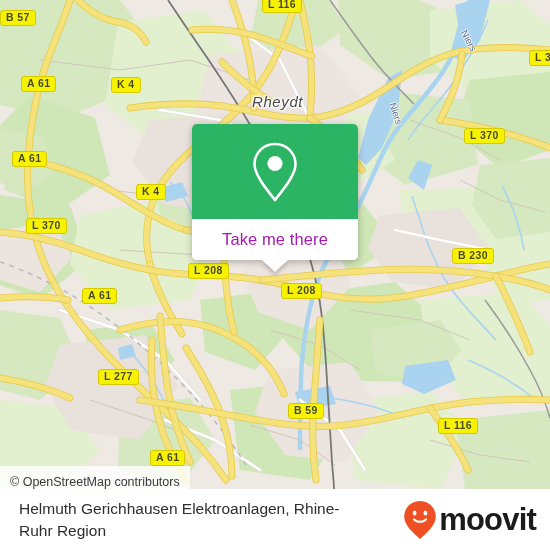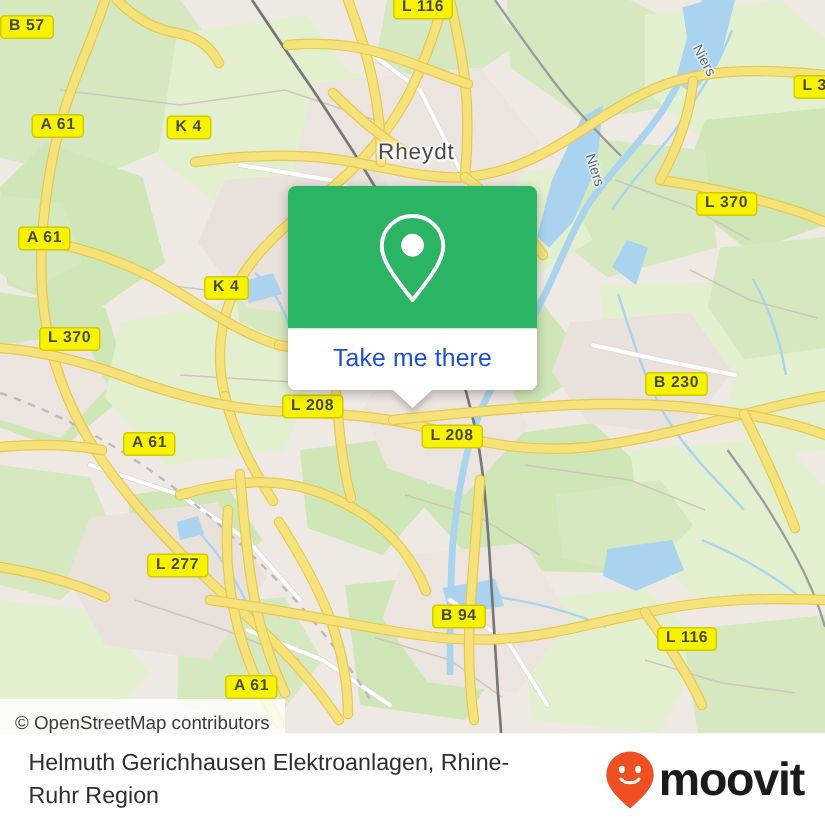--- a/index.html
+++ b/index.html
@@ -56,20 +56,21 @@
   }
   .place-label {
     position: absolute;
     color: #4a4a4a;
     font-family: "Liberation Sans", sans-serif;
     font-size: 15px;
     letter-spacing: .6px;
     white-space: nowrap;
     text-shadow: 1px 0 2px #fff, -1px 0 2px #fff, 0 1px 2px #fff, 0 -1px 2px #fff,
                  1px 1px 2px #fff, -1px -1px 2px #fff;
+    font-style: italic;
   }
   .water-label {
     position: absolute;
     color: #5b6b8a;
     font-family: "Liberation Sans", sans-serif;
     font-size: 9.5px;
     white-space: nowrap;
     text-shadow: 1px 0 1px #fff, -1px 0 1px #fff, 0 1px 1px #fff, 0 -1px 1px #fff;
   }
 
@@ -112,21 +113,21 @@
     display: flex;
     align-items: center;
     justify-content: center;
   }
   #popup-label {
     height: 41px;
     background: #ffffff;
     display: flex;
     align-items: center;
     justify-content: center;
-    color: #1d4ed8;
+    color: #a21caf;
     font-family: "Liberation Sans", sans-serif;
     font-size: 16.5px;
     letter-spacing: .1px;
   }
   #popup-tail {
     position: absolute;
     left: 50%;
     margin-left: -13px;
     top: 136px;
     width: 0;
@@ -373,27 +374,27 @@
 
     <div class="shield" style="left:0;  top:10px;">B 57</div>
     <div class="shield" style="left:262px; top:-3px;">L 116</div>
     <div class="shield" style="left:21px;  top:76px;">A 61</div>
     <div class="shield" style="left:111px; top:77px;">K 4</div>
     <div class="shield" style="left:464px; top:128px;">L 370</div>
     <div class="shield" style="left:529px; top:50px;">L 31</div>
     <div class="shield" style="left:12px;  top:151px;">A 61</div>
     <div class="shield" style="left:136px; top:184px;">K 4</div>
     <div class="shield" style="left:26px;  top:218px;">L 370</div>
-    <div class="shield" style="left:430px; top:248px;">B 230</div>
+    <div class="shield" style="left:452px; top:248px;">B 230</div>
     <div class="shield" style="left:188px; top:263px;">L 208</div>
     <div class="shield" style="left:281px; top:283px;">L 208</div>
     <div class="shield" style="left:82px;  top:288px;">A 61</div>
     <div class="shield" style="left:98px; top:369px;">L 277</div>
     <div class="shield" style="left:150px; top:450px;">A 61</div>
-    <div class="shield" style="left:288px; top:403px;">B 94</div>
+    <div class="shield" style="left:288px; top:403px;">B 59</div>
     <div class="shield" style="left:438px; top:418px;">L 116</div>
 
     <div id="attribution">
       <span>© OpenStreetMap contributors</span>
     </div>
 
     <div id="popup-wrap">
       <div id="popup">
         <div id="popup-green">
           <svg width="52" height="62" viewBox="0 0 52 62">

